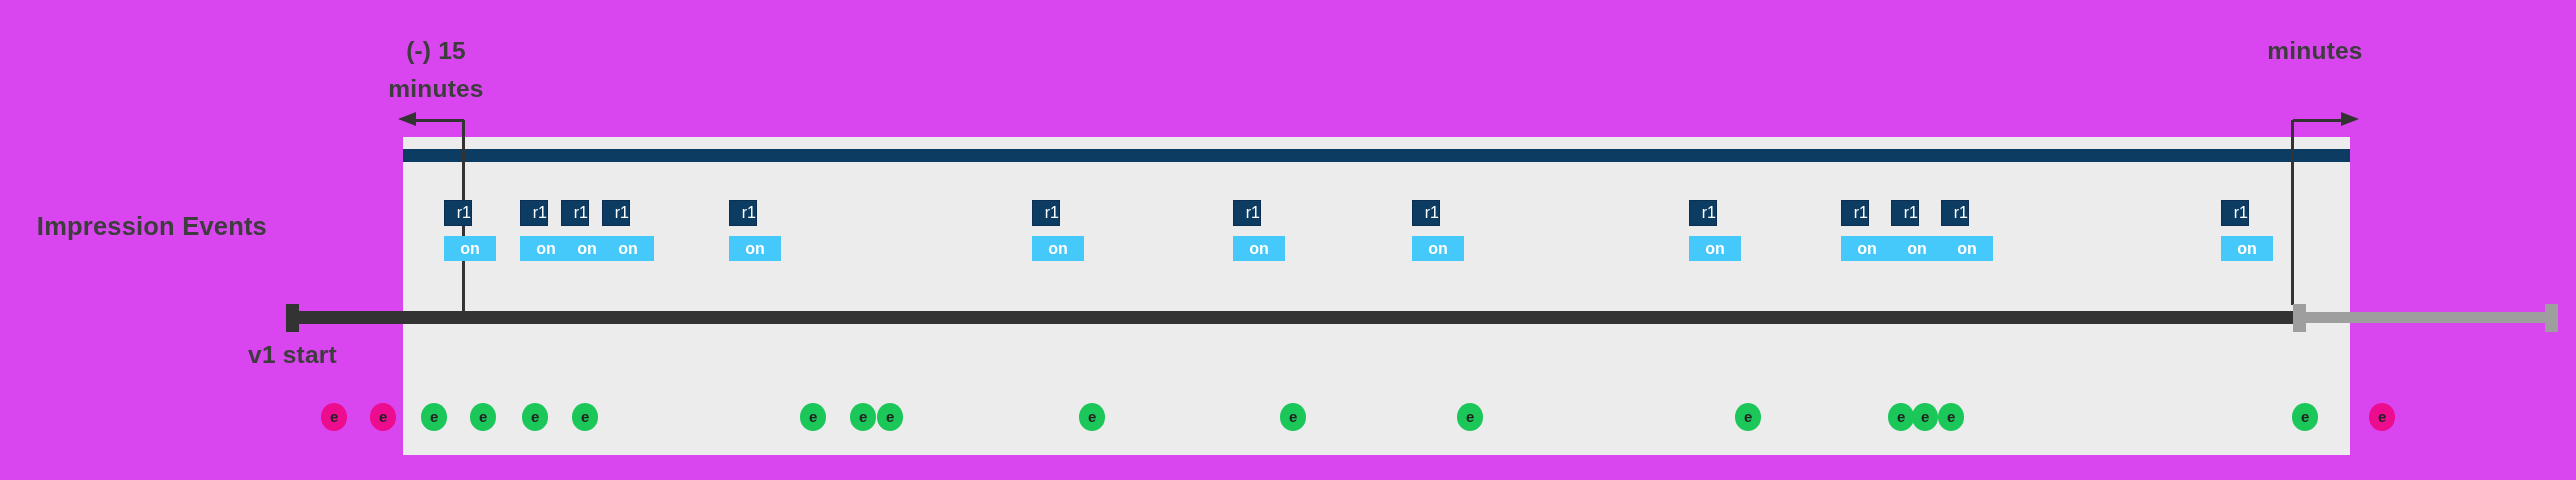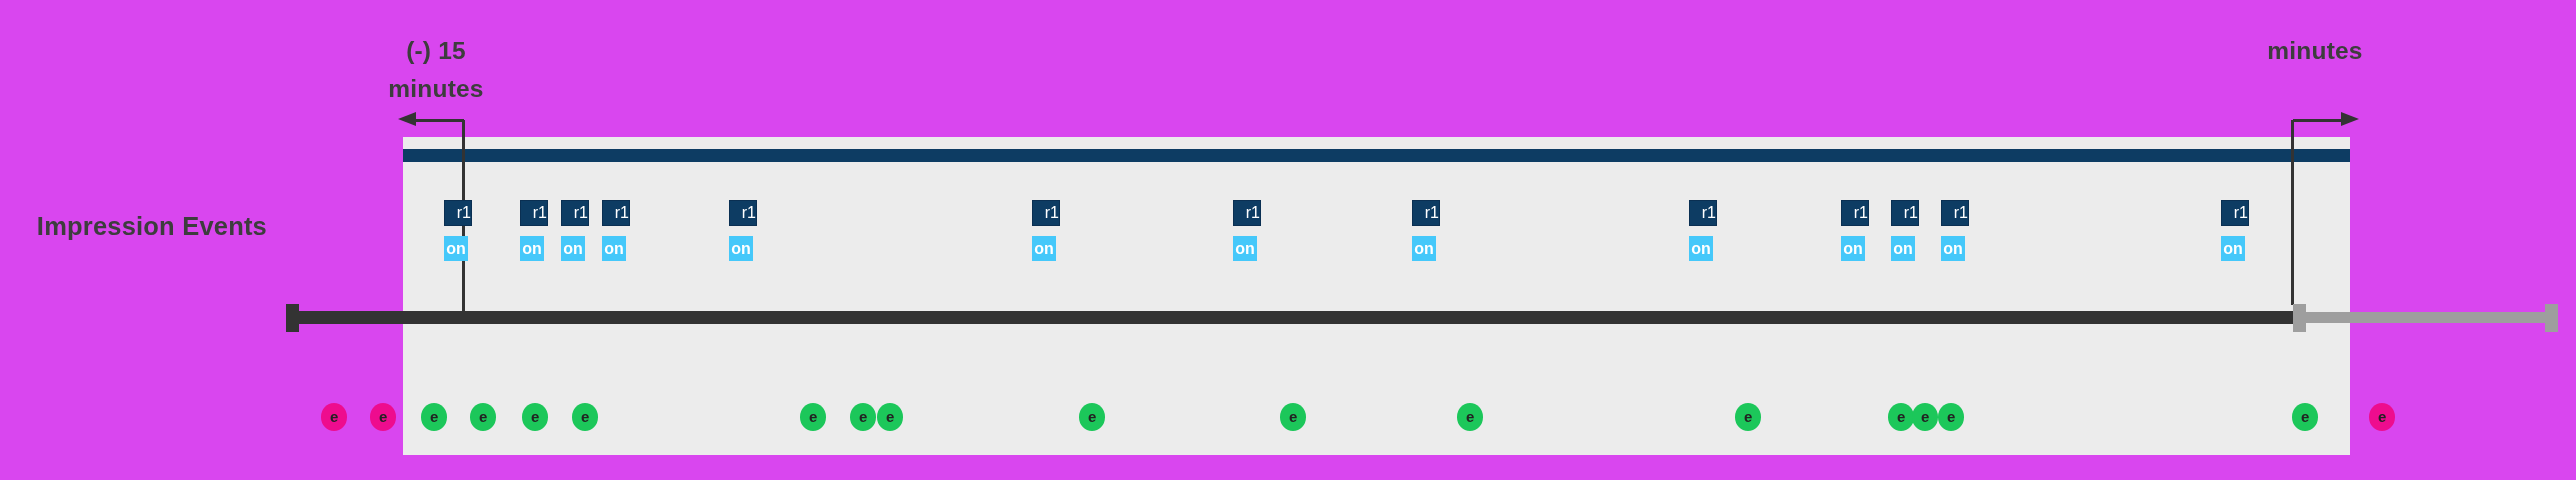--- a/index.html
+++ b/index.html
@@ -74,21 +74,21 @@
   .start-label.v2{left:2204px;top:341px;}
   
   .imp-marker{position:absolute;top:200px;width:38px;}
   .r1-badge{
     width:28px;height:25.5px;box-sizing:border-box;
     background:var(--navy);border:0.9px solid #0a2f52;
     color:#ffffff;font-size:16px;font-weight:400;
     text-align:right;line-height:23.6px;
   }
   .on-badge{
-    margin-top:10.4px;width:24px;height:25.5px;box-sizing:border-box;
+    margin-top:10.4px;width:52px;height:25.5px;box-sizing:border-box;
     background:var(--light-blue);
     color:#ffffff;font-size:16px;font-weight:700;
     text-align:center;line-height:25.5px;
   }
   
   .e-dot{
     position:absolute;top:403px;width:26.4px;height:28px;border-radius:50%;
     text-align:center;line-height:28px;font-size:15px;font-weight:700;color:#222222;
   }
   .e-dot.green{background:var(--green);}
@@ -173,20 +173,21 @@
         <div class="on-badge">on</div>
       </div>
     </div>
 
   <div class="timeline-dark"></div>
   <div class="cap-dark"></div>
   <div class="timeline-gray"></div>
   <div class="cap-gray-left"></div>
   <div class="cap-gray-right"></div>
 
+  <div class="start-label v1">v1 start</div>
 
   <div>
       <div class="e-dot magenta" style="left: 321px;">e</div>
       <div class="e-dot magenta" style="left: 370px;">e</div>
       <div class="e-dot green" style="left: 421px;">e</div>
       <div class="e-dot green" style="left: 470px;">e</div>
       <div class="e-dot green" style="left: 522px;">e</div>
       <div class="e-dot green" style="left: 572px;">e</div>
       <div class="e-dot green" style="left: 800px;">e</div>
       <div class="e-dot green" style="left: 850px;">e</div>

